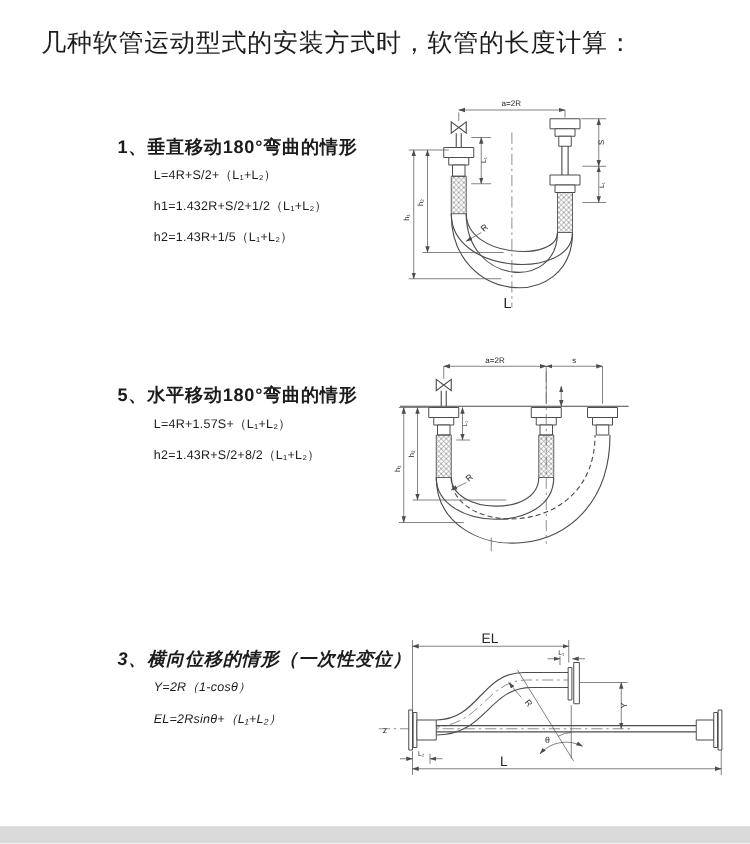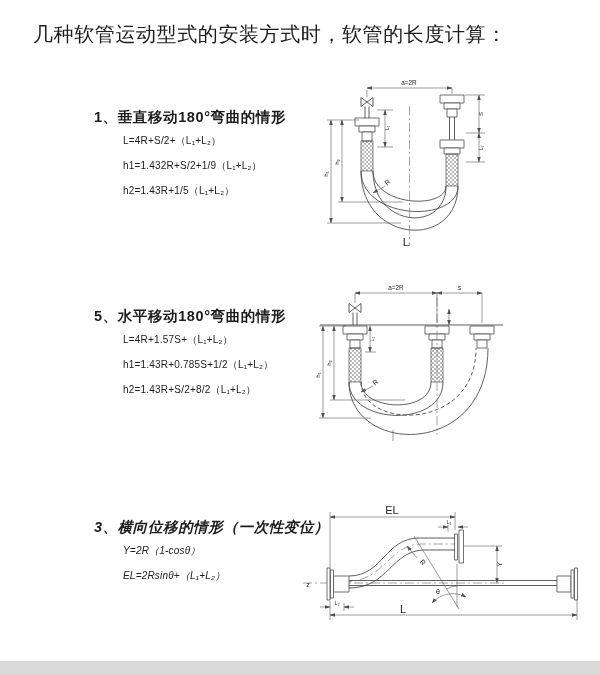--- a/index.html
+++ b/index.html
@@ -26,28 +26,27 @@
 </head>
 <body>
 
 <div class="page">
 
   <div class="title">几种软管运动型式的安装方式时，软管的长度计算：</div>
 
   <div class="section sec1">
     <div class="heading">1、垂直移动180°弯曲的情形</div>
     <div class="formula">L=4R+S/2+（L₁+L₂）</div>
-    <div class="formula">h1=1.432R+S/2+1/9（L₁+L₂）</div>
+    <div class="formula">h1=1.432R+S/2+1/2（L₁+L₂）</div>
     <div class="formula">h2=1.43R+1/5（L₁+L₂）</div>
   </div>
 
   <div class="section sec2">
     <div class="heading">5、水平移动180°弯曲的情形</div>
     <div class="formula">L=4R+1.57S+（L₁+L₂）</div>
-    <div class="formula">h1=1.43R+0.785S+1/2（L₁+L₂）</div>
     <div class="formula">h2=1.43R+S/2+8/2（L₁+L₂）</div>
   </div>
 
   <div class="section sec3">
     <div class="heading">3、横向位移的情形（一次性变位）</div>
     <div class="formula">Y=2R（1-cosθ）</div>
     <div class="formula">EL=2Rsinθ+（L₁+L₂）</div>
   </div>
 
   <svg class="diag d1" width="240" height="175" viewBox="0 0 240 175">

